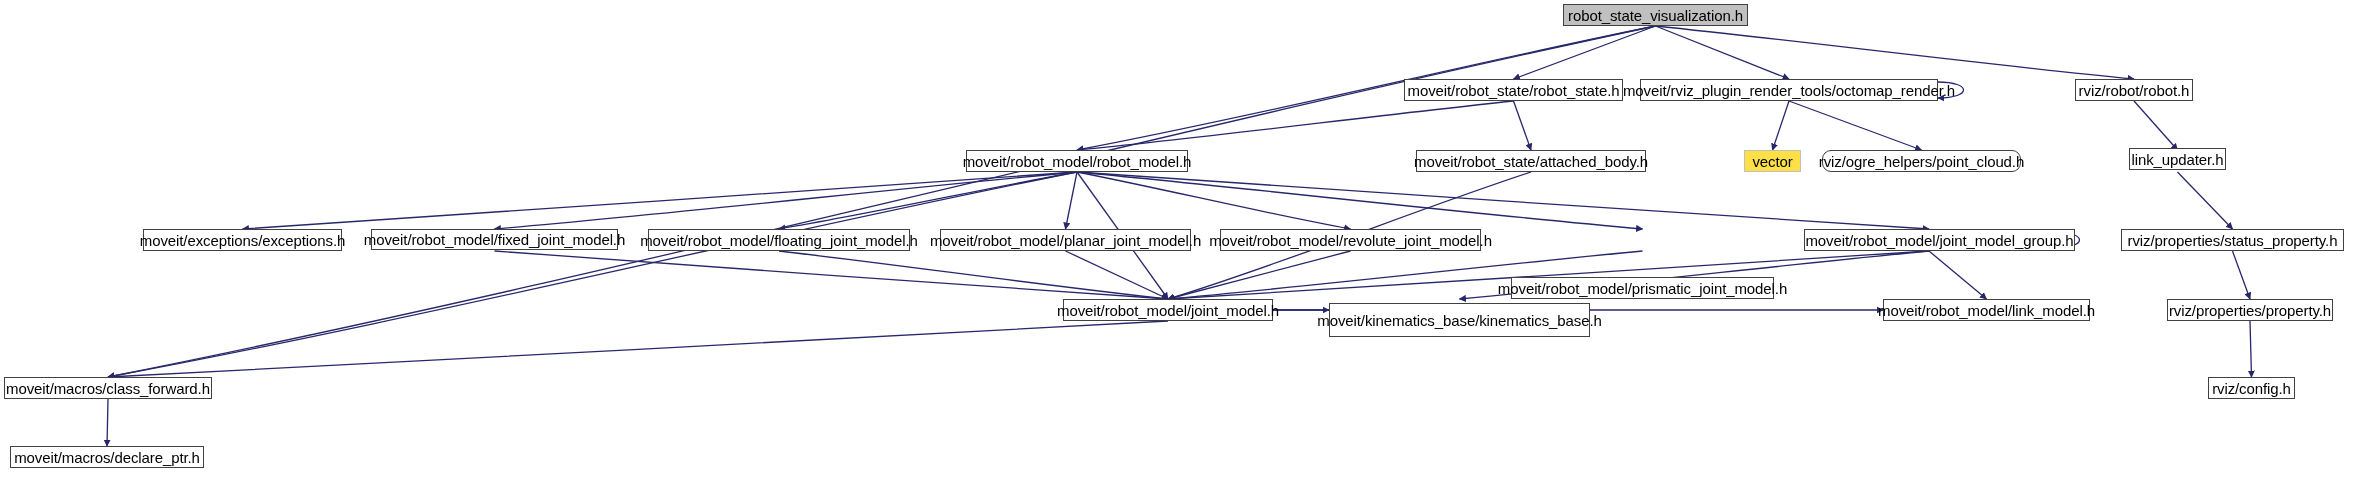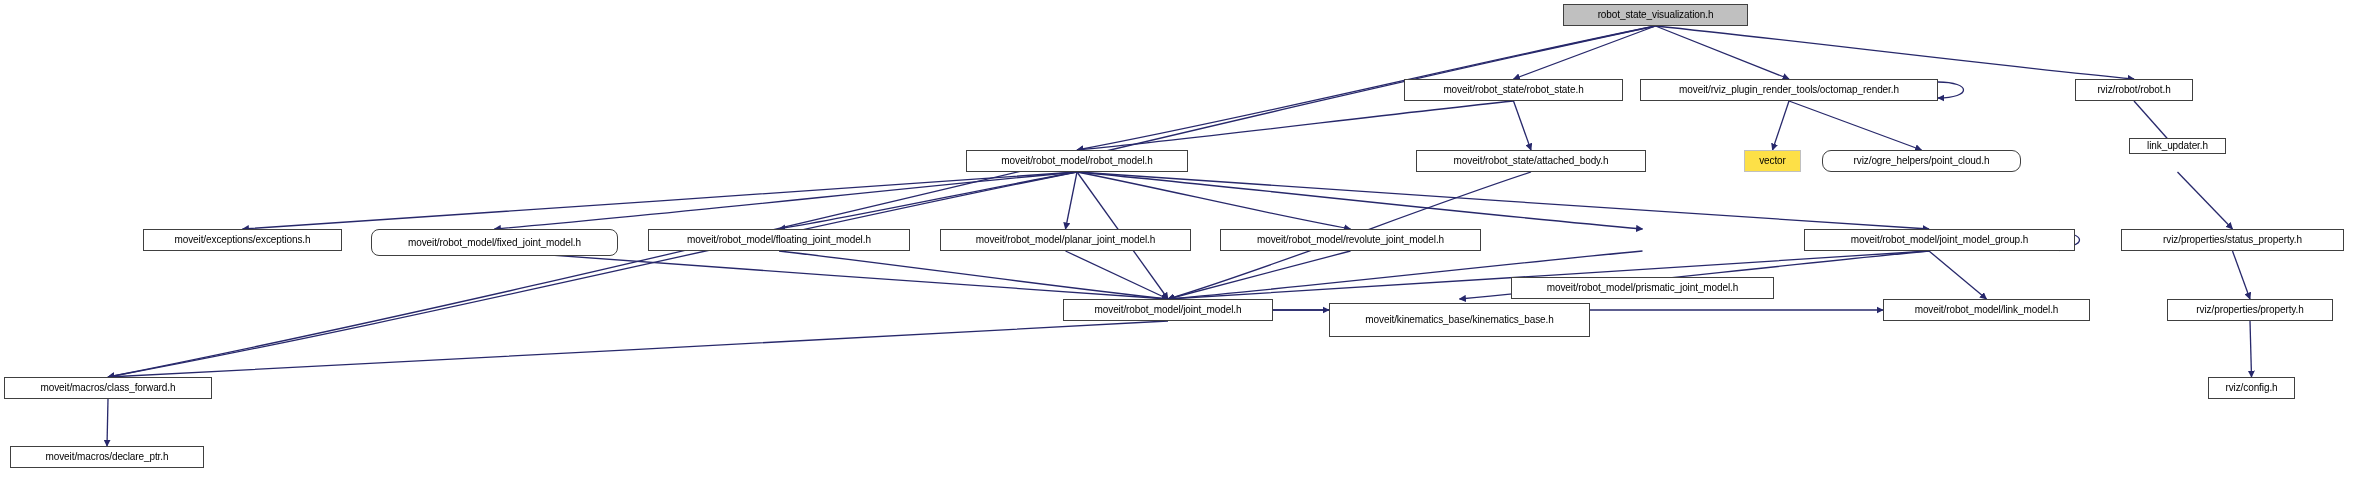--- a/index.html
+++ b/index.html
@@ -20,21 +20,21 @@
     left: 0; top: 0;
     width: 2368px;
     height: 485px;
   }
   .node {
     position: absolute;
     box-sizing: border-box;
     background: #ffffff;
     border: 1px solid #404040;
     color: #000000;
-    font-size: 10px;
+    font-size: 15px;
     line-height: 1;
     display: flex;
     align-items: center;
     justify-content: center;
     white-space: nowrap;
     letter-spacing: -0.1px;
     z-index: 3;
   }
   .node.root {
     background: #c0c0c0;
@@ -116,27 +116,27 @@
       </div>
       <div class="node" style="left: 1416px; top: 150px; width: 230px; height: 22px;">
         <span class="node-label">moveit/robot_state/attached_body.h</span>
       </div>
       <div class="node system" style="left: 1744px; top: 150px; width: 57px; height: 22px;">
         <span class="node-label">vector</span>
       </div>
       <div class="node" style="left: 1822px; top: 150px; width: 199px; height: 22px; border-radius: 9px;">
         <span class="node-label">rviz/ogre_helpers/point_cloud.h</span>
       </div>
-      <div class="node" style="left: 2129px; top: 138px; width: 97px; height: 16px;">
+      <div class="node" style="left: 2129px; top: 148px; width: 97px; height: 22px;">
         <span class="node-label">link_updater.h</span>
       </div>
       <div class="node" style="left: 143px; top: 229px; width: 199px; height: 22px;">
         <span class="node-label">moveit/exceptions/exceptions.h</span>
       </div>
-      <div class="node" style="left: 371px; top: 229px; width: 247px; height: 27px; border-radius: 8px;">
+      <div class="node" style="left: 371px; top: 229px; width: 247px; height: 21px;">
         <span class="node-label">moveit/robot_model/fixed_joint_model.h</span>
       </div>
       <div class="node" style="left: 648px; top: 229px; width: 262px; height: 22px;">
         <span class="node-label">moveit/robot_model/floating_joint_model.h</span>
       </div>
       <div class="node" style="left: 940px; top: 229px; width: 251px; height: 22px;">
         <span class="node-label">moveit/robot_model/planar_joint_model.h</span>
       </div>
       <div class="node" style="left: 1220px; top: 229px; width: 261px; height: 22px;">
         <span class="node-label">moveit/robot_model/revolute_joint_model.h</span>

